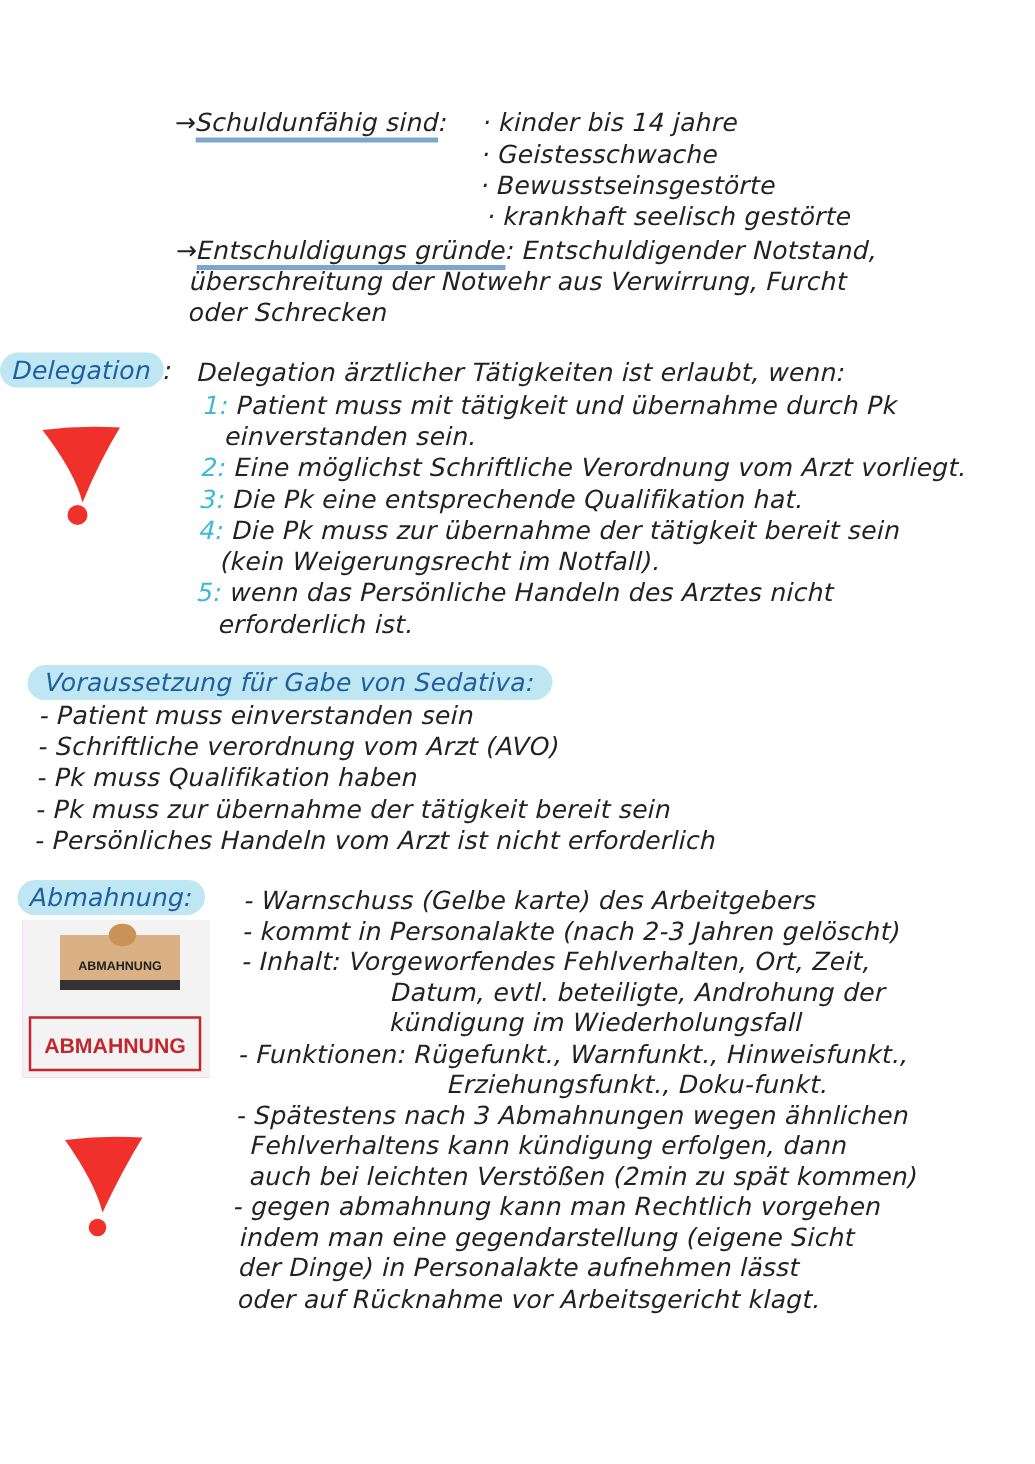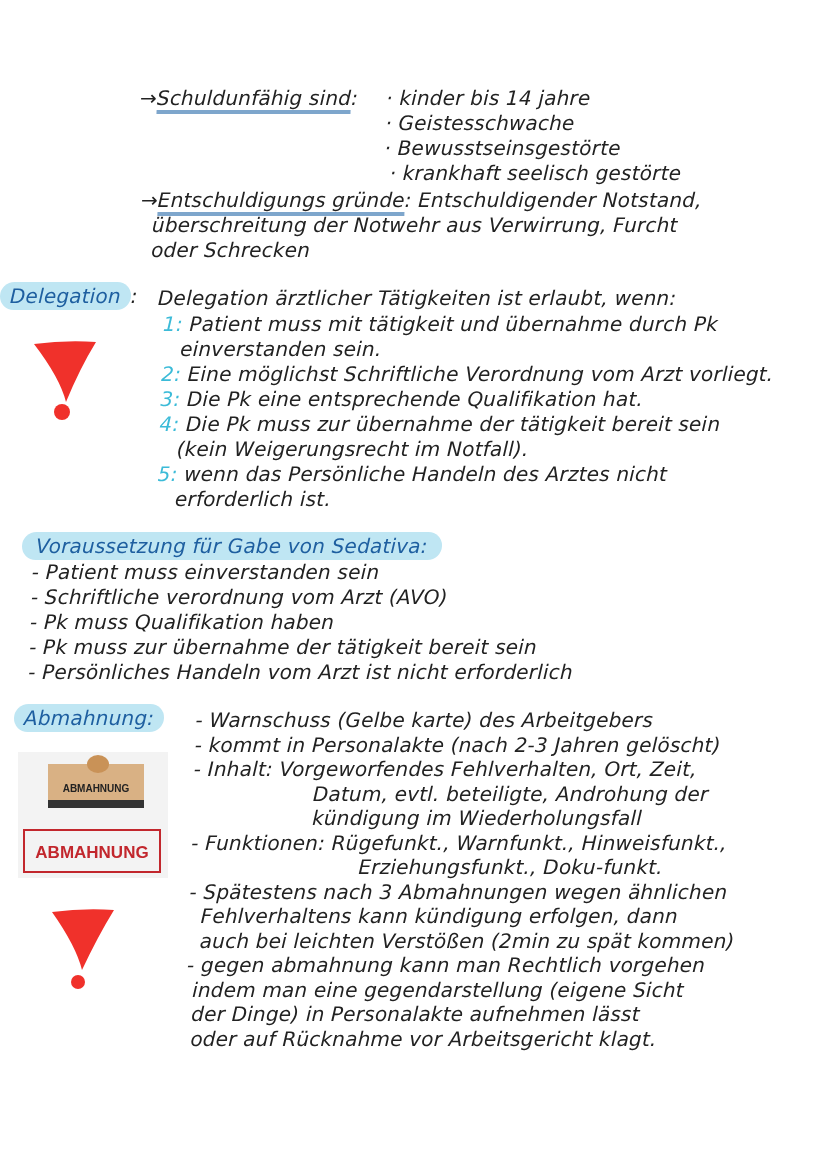--- a/index.html
+++ b/index.html
@@ -6,21 +6,21 @@
     body { width: 828px; height: 1171px; position: relative; overflow: hidden;
       font-family: "DejaVu Sans", sans-serif; color: #1a1a1a; }
     .hw { font-family: "DejaVu Sans", sans-serif; font-weight: 300; letter-spacing: 0.2px;
       font-size: 20px; line-height: 25px; color: #222; font-style: italic; transform: skewX(-2deg); }
     .abs { position: absolute; }
     .ul { text-decoration: none; border-bottom: 4px solid #7ea6cc; padding-bottom: 0px; }
     .hl { background: #bfe6f3; border-radius: 14px; padding: 2px 10px; color: #1e5fa0; }
     .num { color: #3cbbd8; }
     .line { white-space: nowrap; }
     .excl { position: absolute; }
-    .stamp-box { position: absolute; left: 18px; top: 752px; width: 150px; height: 126px; background: #f0abfc; }
+    .stamp-box { position: absolute; left: 18px; top: 736px; width: 150px; height: 126px; background: #f0abfc; }
   </style>
 </head>
 <body>
 
 <div class="abs hw line" style="left:140px; top:86px;">
   <span>→</span><span class="ul">Schuldunfähig sind</span><span>:</span>
 </div>
 <div class="abs hw" style="left:385px; top:86px; line-height:25px;">
   <div class="line">· kinder bis 14 jahre</div>
   <div class="line">· Geistesschwache</div>

